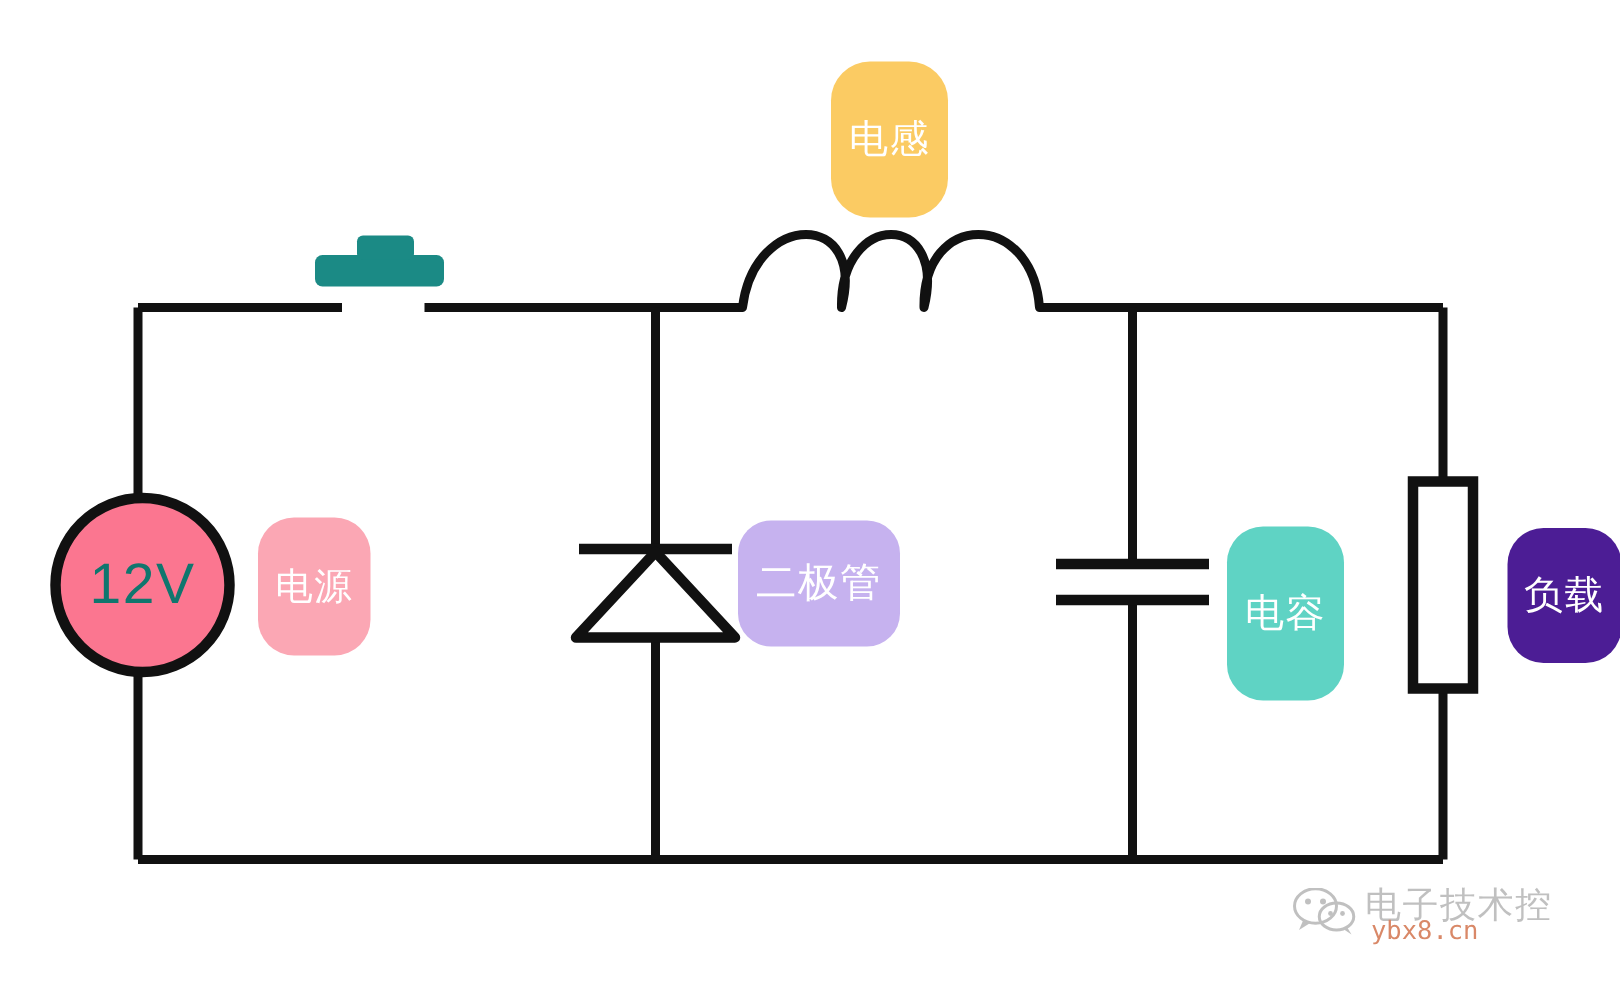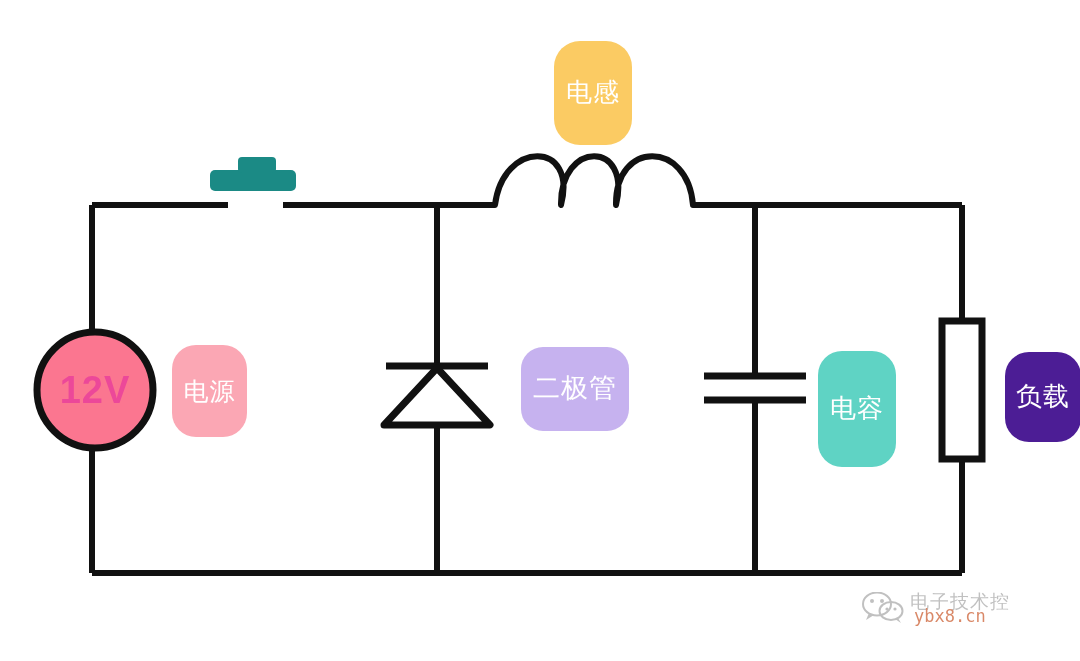--- a/index.html
+++ b/index.html
@@ -79,43 +79,43 @@
   }
   .voltage-label {
     position: absolute;
     left: 36px;
     top: 333px;
     width: 118px;
     height: 115px;
     display: flex;
     align-items: center;
     justify-content: center;
-    color: #ec4899;
+    color: #0f766e;
     font-size: 38px;
-    font-weight: 700;
+    font-weight: 400;
     letter-spacing: 1px;
     user-select: none;
   }
   #watermark {
     position: absolute;
     left: 862px;
     top: 592px;
     display: flex;
     align-items: flex-start;
     gap: 6px;
     opacity: 0.62;
     user-select: none;
   }
   #watermark .wm-text-wrap {
     display: flex;
     flex-direction: column;
     line-height: 1;
   }
   #watermark .wm-title {
-    font-size: 19px;
+    font-size: 24px;
     color: #9b9b9b;
     letter-spacing: 1px;
   }
   #watermark .wm-sub {
     font-size: 17px;
     color: #c2410c;
     font-family: "DejaVu Sans Mono", monospace;
     margin-top: -3px;
     margin-left: 4px;
   }
@@ -176,21 +176,21 @@
     </g>
 
   </svg>
 
   <div class="voltage-label">12V</div>
 
   <div class="tag tag-inductor" style="background:#fbcb63;">电感</div>
 
   <div class="tag tag-source" style="background:#fba7b4;">电源</div>
 
-  <div class="tag tag-diode" style="background:#c6b2ef;margin-left:29px;">二极管</div>
+  <div class="tag tag-diode" style="background:#c6b2ef;">二极管</div>
 
   <div class="tag tag-capacitor" style="background:#5fd3c4;">电容</div>
 
   <div class="tag tag-load" style="background:#4c1d95;">负载</div>
 
   <div id="watermark">
     <svg width="42" height="32" viewBox="0 0 42 32">
       <ellipse cx="15" cy="12" rx="14" ry="11.5" fill="none" stroke="#9b9b9b" stroke-width="2"></ellipse>
       <path d="M 7 21 L 4 28 L 12 23 Z" fill="#9b9b9b" stroke="none"></path>
       <circle cx="10" cy="9" r="2" fill="#9b9b9b"></circle>

